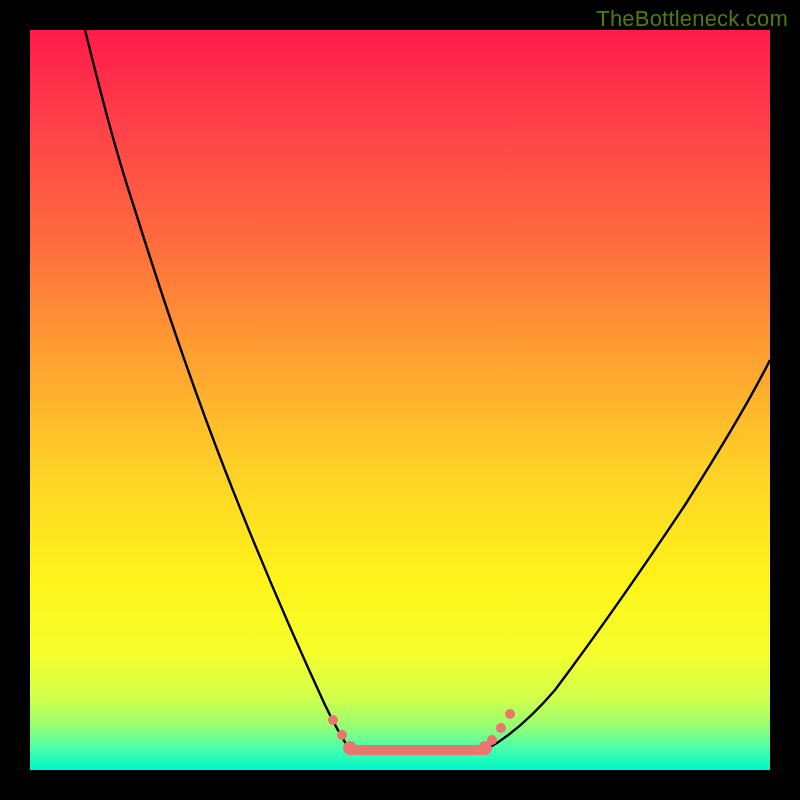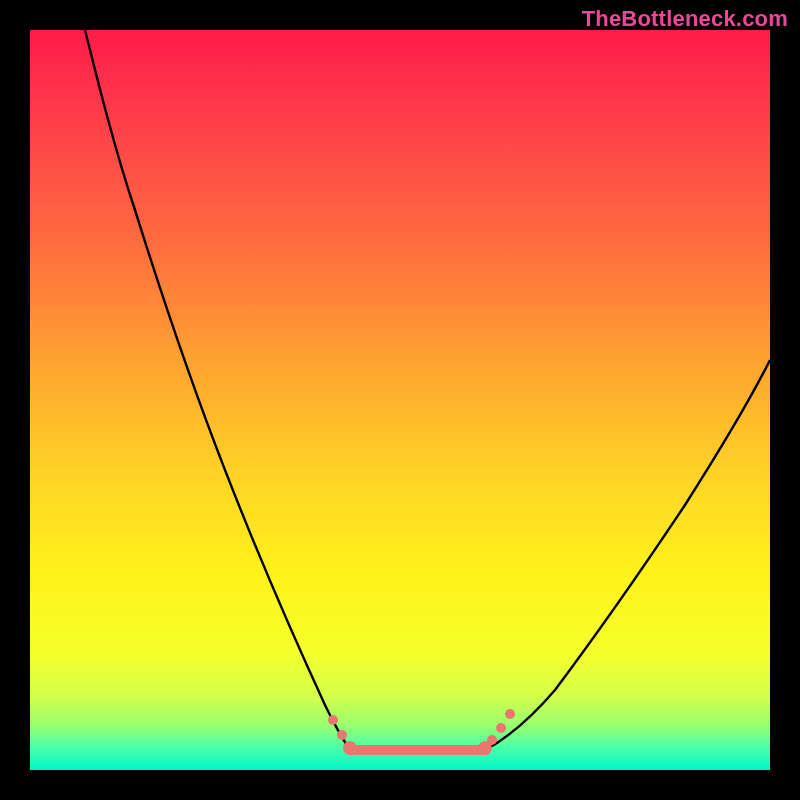--- a/index.html
+++ b/index.html
@@ -30,22 +30,22 @@
       #4bffab 97%,
       #00f7c8 100%
     );
   }
   .watermark {
     position: absolute;
     top: 6px;
     right: 12px;
     font-family: Arial, Helvetica, sans-serif;
     font-size: 22px;
-    font-weight: 700;
-    color: #ec4899;
+    font-weight: 400;
+    color: #4d7c0f;
     letter-spacing: 0.2px;
     user-select: none;
   }
   svg.curves {
     position: absolute;
     left: 0; top: 0;
     width: 740px; height: 740px;
   }
   .curve {
     fill: none;

